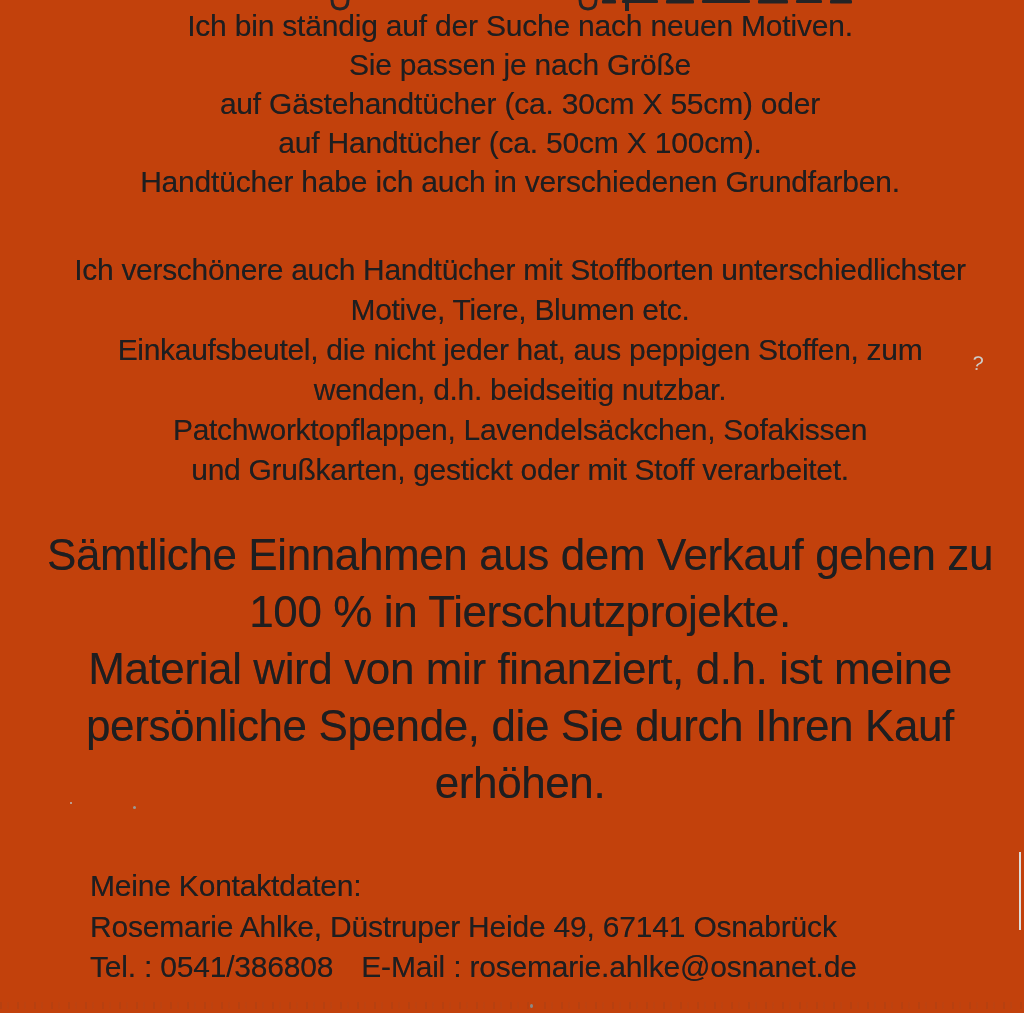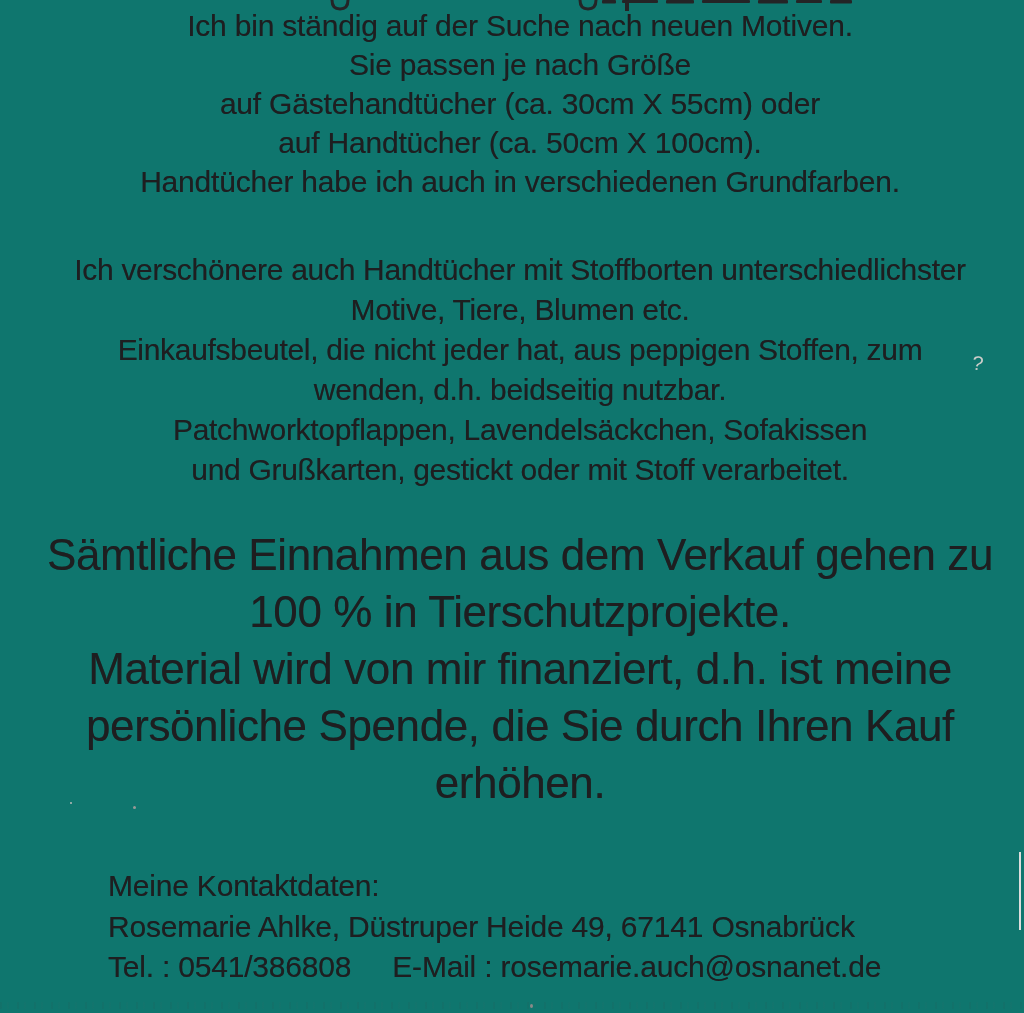--- a/index.html
+++ b/index.html
@@ -4,21 +4,21 @@
 <style>
   html, body {
     margin: 0;
     padding: 0;
     background: #ffffff;
   }
   .page {
     position: relative;
     width: 1024px;
     height: 1013px;
-    background: #0f766e;
+    background: #c2410c;
     overflow: hidden;
     font-family: "Liberation Sans", "DejaVu Sans", sans-serif;
     color: #1e1e20;
   }
   .para {
     position: absolute;
     left: 0;
     width: 1040px;
     text-align: center;
   }
@@ -46,30 +46,29 @@
     letter-spacing: -0.4px;
   }
   .contact {
     position: absolute;
     top: 866px;
     left: 90px;
     font-size: 30px;
     line-height: 40.5px;
     letter-spacing: -0.2px;
     text-align: left;
-    margin-left: 18px;
   }
   .contact .line {
     display: block;
     white-space: nowrap;
     text-shadow: 0 0 0.5px rgba(25,25,28,0.55);
   }
   .contact .tel-row {
     display: flex;
-    column-gap: 41px;
+    column-gap: 28px;
   }
   
   .top-artifact {
     position: absolute;
     top: 0;
     left: 330;
     left: 330px;
     width: 550px;
     height: 13px;
   }
@@ -155,21 +154,21 @@
     <span class="line">Material wird von mir finanziert, d.h. ist meine</span>
     <span class="line">persönliche Spende, die Sie durch Ihren Kauf</span>
     <span class="line">erhöhen.</span>
   </div>
 
   <div class="contact">
     <span class="line">Meine Kontaktdaten:</span>
     <span class="line">Rosemarie Ahlke, Düstruper Heide 49, 67141 Osnabrück</span>
     <span class="line tel-row">
       <span>Tel. : 0541/386808</span>
-      <span>E-Mail : rosemarie.auch@osnanet.de</span>
+      <span>E-Mail : rosemarie.ahlke@osnanet.de</span>
     </span>
   </div>
 
   <span class="squiggle">?</span>
   <span class="speck" style="left:70px; top:802px; width:2px; height:2px; background:#bbbbb8;"></span>
   <span class="speck" style="left:133px; top:806px; width:3px; height:3px; background:#999996;"></span>
   <span class="speck" style="left:530px; top:1004px; width:3px; height:4px; background:#8a8a88;"></span>
   <span class="edge-mark"></span>
   <div class="bottom-noise"></div>
 

